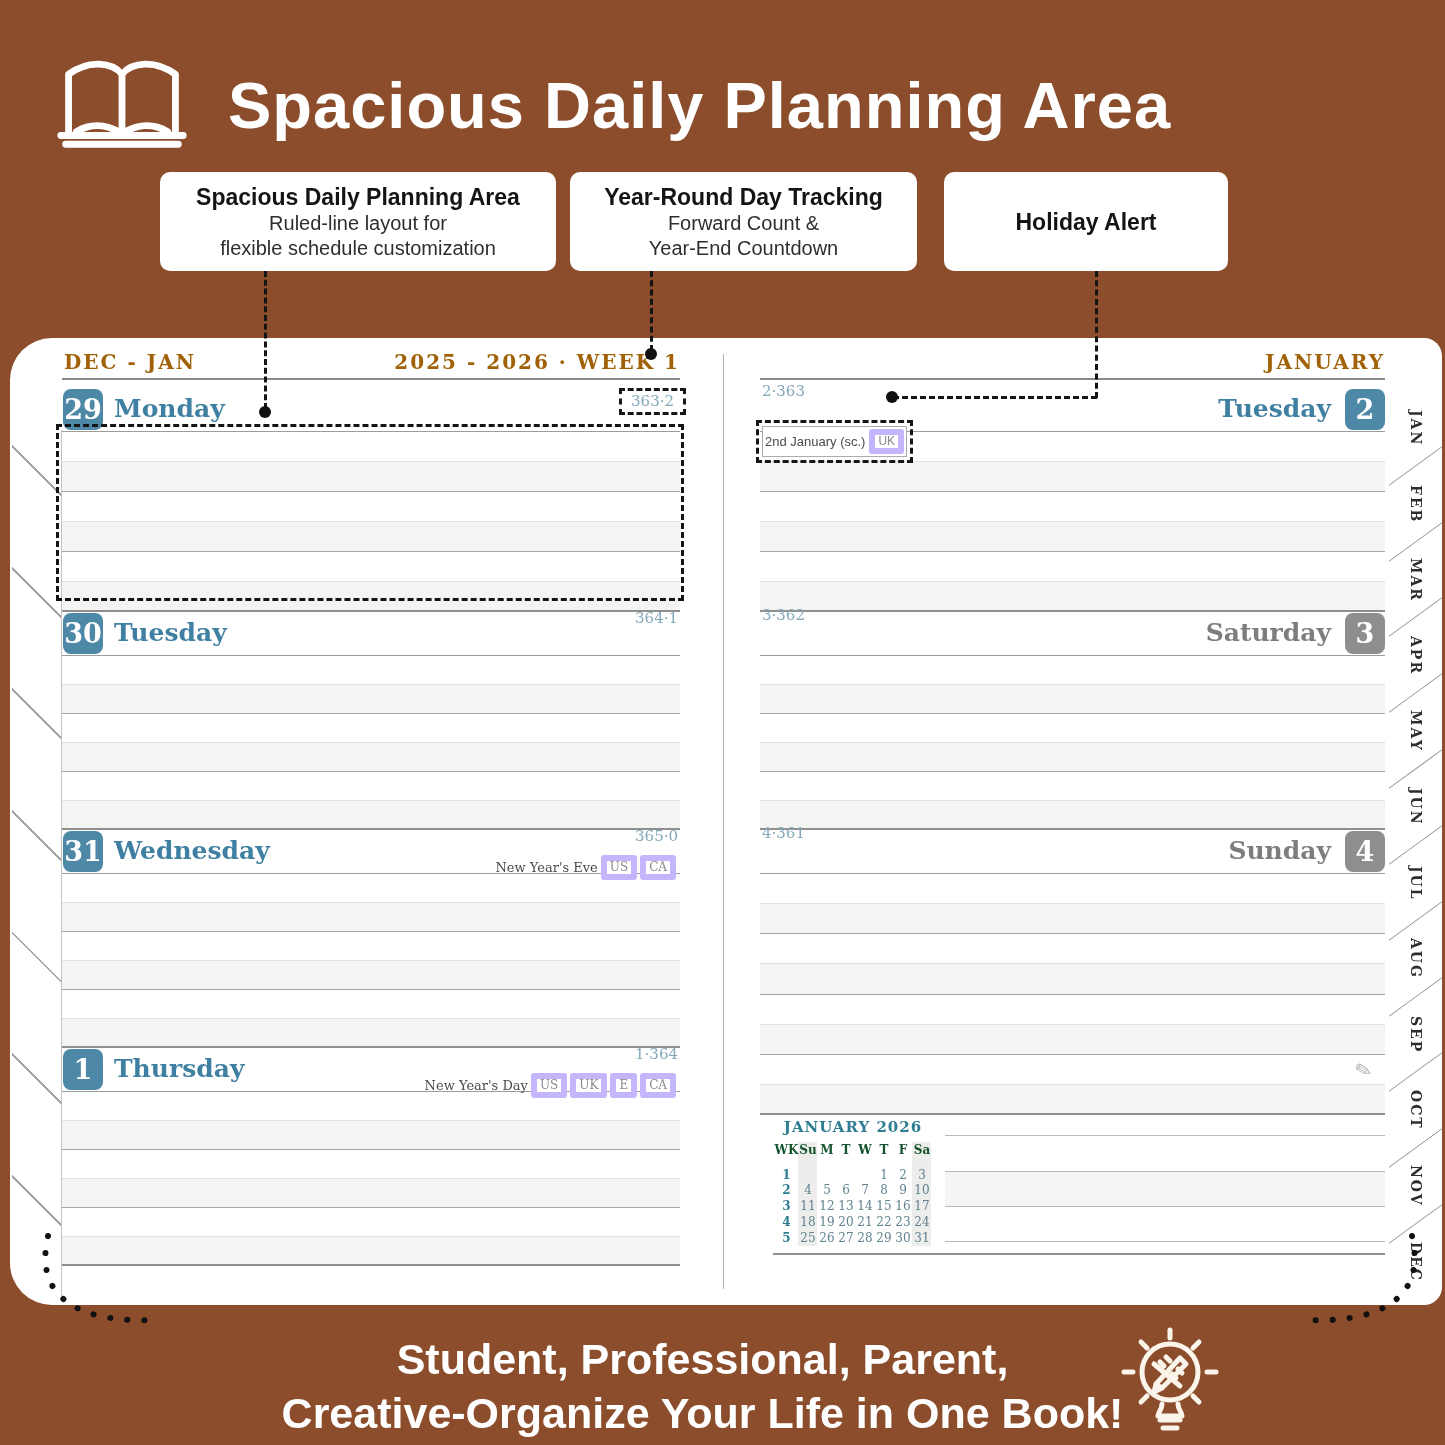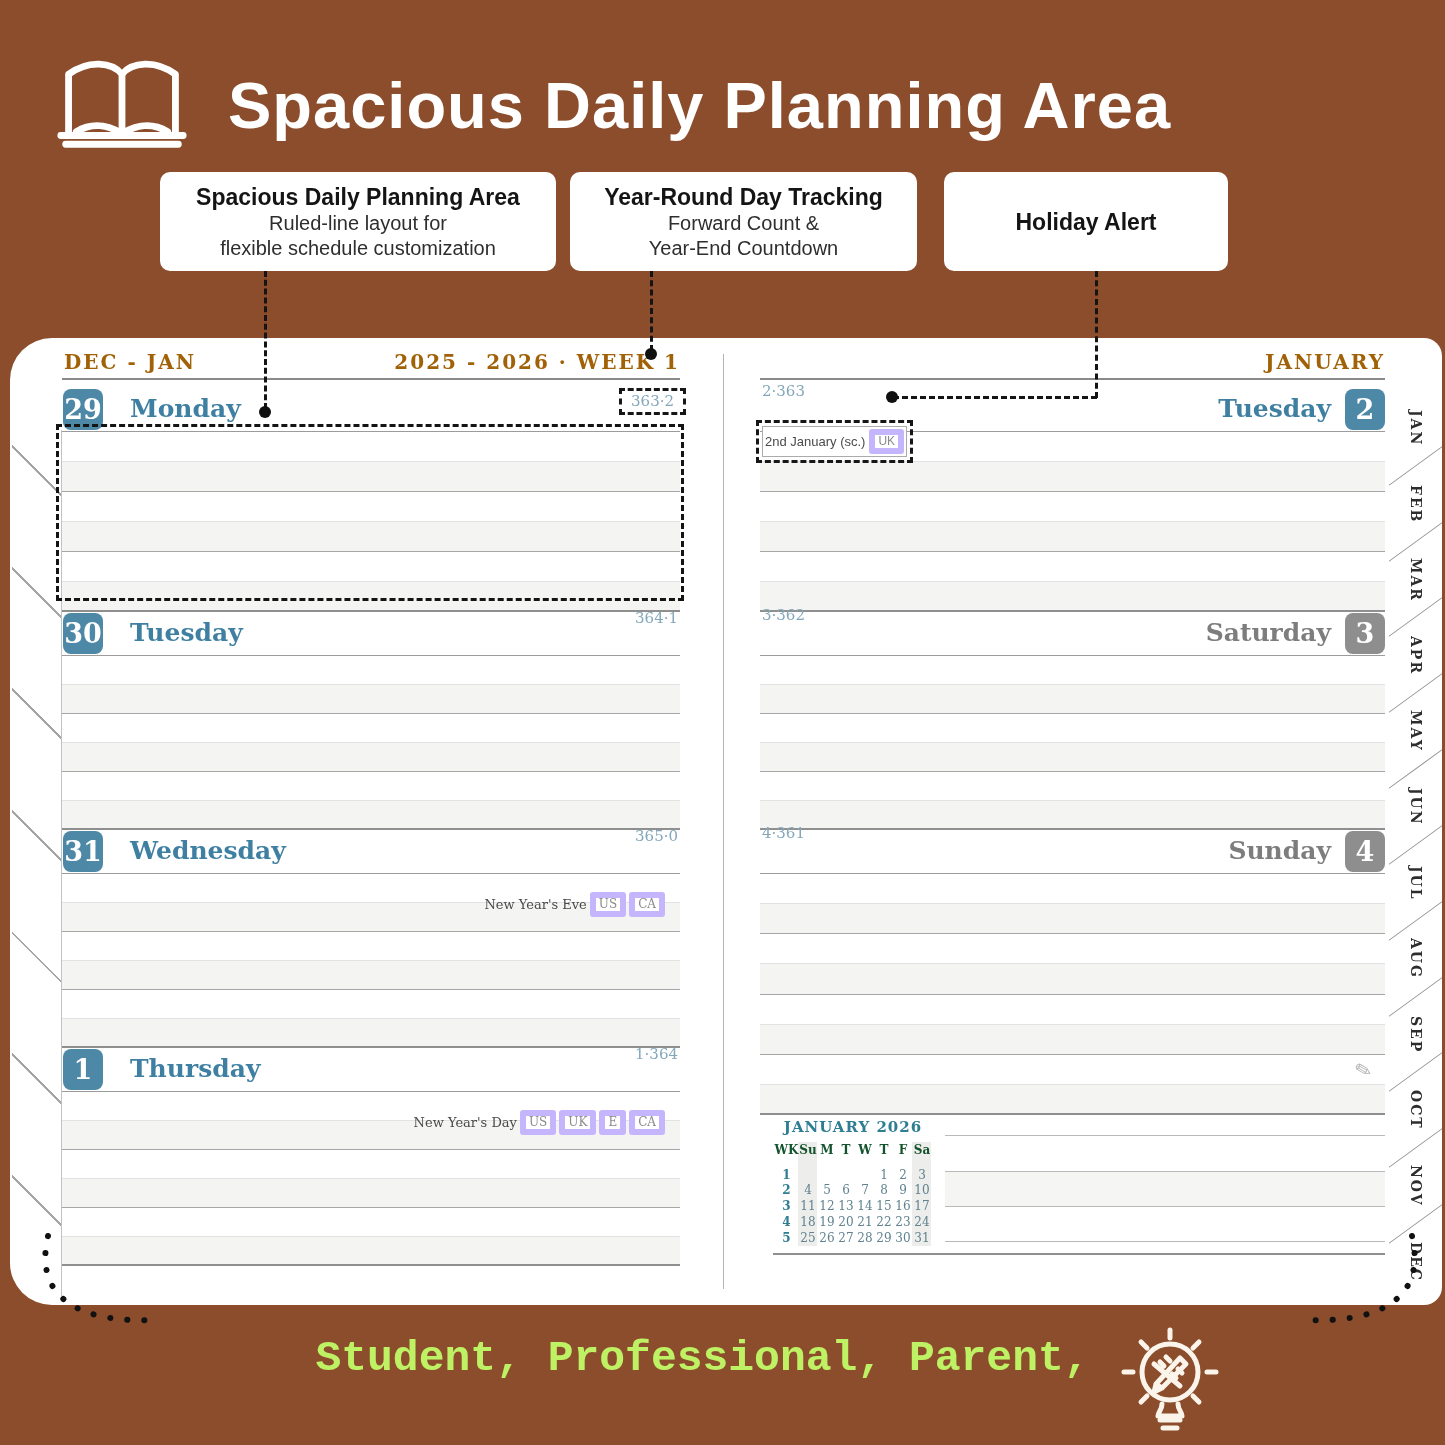--- a/index.html
+++ b/index.html
@@ -52,30 +52,30 @@
     font-family:"DejaVu Serif","Liberation Serif",serif; font-size:27px; font-weight:bold;
     display:flex; align-items:center; justify-content:center; }
   .teal .date-chip { background:#4d89a7; }
   .gray .date-chip { background:#8e8e8e; }
   .day-head.left  .date-chip { left:1px; }
   .day-head.right .date-chip { right:0; }
   .day-name { position:absolute; top:6px; font-family:"DejaVu Serif","Liberation Serif",serif;
     font-size:25px; font-weight:bold; }
   .teal .day-name { color:#3f80a2; }
   .gray .day-name { color:#7d7d7d; }
-  .day-head.left  .day-name { left:68px; }
+  .day-head.left  .day-name { left:52px; }
   .day-head.right .day-name { right:54px; }
   .count { font-family:"DejaVu Serif","Liberation Serif",serif; font-size:15px; color:#84a8ba; }
   .count.left  { position:absolute; right:2px; top:-3px; }
   .count.rightpg { position:absolute; left:2px; top:-6px; }
   .count-dash { position:absolute; right:-6px; top:0; border:3px dashed #161616;
     padding:1px 9px 2px; z-index:5; background:transparent; }
   .holiday { position:absolute; display:flex; align-items:center; gap:3px;
     font-family:"DejaVu Serif","Liberation Serif",serif; }
-  .holiday.right { right:15px; top:25px;margin-top:37px; }
+  .holiday.right { right:4px; top:25px; }
   .holiday-text { font-size:13px; color:#4a4a4a; }
   .tag { font-size:12px; color:#8a8a8a; border:6px solid #c4b5fd; border-radius:3px;
     padding:0 3px; background:#fff; line-height:13px; }
   .holiday-dash { position:absolute; left:-4px; top:32px; border:3px dashed #161616; padding:3px; z-index:5; }
   .holiday-tag { display:flex; align-items:center; gap:4px; border:1px solid #ababab;
     background:#fff; padding:2px 2px; }
 
   .rules { width:100%; }
   .rule-row { width:100%; border-bottom:1px solid #e2e2e2; background:#ffffff; }
   .rule-row.stripe { background:#f4f4f2; border-bottom:1px solid #a6a6a6; }
@@ -108,21 +108,21 @@
   .tab { flex:1; position:relative; display:flex; align-items:center; justify-content:center; }
   .tab + .tab::before { content:""; position:absolute; top:-46px; left:26px; width:1px; height:92px;
     background:#8f8f8f; transform:rotate(54deg); }
   .tab-label { writing-mode:vertical-rl; font-family:"DejaVu Serif","Liberation Serif",serif;
     font-size:14px; font-weight:bold; letter-spacing:2px; color:#2d2d2d; }
 
   .arc { position:absolute; z-index:7; }
 
   
   .footer { position:absolute; left:0; top:1332px; width:1405px; text-align:center;
-    color:#bef264; font-size:43px; font-weight:bold; line-height:54px;font-family:Liberation Mono, monospace; }
+    color:#ffffff; font-size:43px; font-weight:bold; line-height:54px; }
   .bulb { position:absolute; left:1118px; top:1324px; z-index:2; }
 </style>
 </head>
 <body>
 
 <div class="stage">
 
   <div class="hdr-icon">
     <svg width="148" height="102" viewBox="0 0 150 105" fill="none" stroke="#ffffff" stroke-width="7" stroke-linecap="round" stroke-linejoin="round">
       <path d="M20 88 V25 C40 10 65 12 75 25 C85 12 110 10 130 25 V88"></path>
@@ -421,20 +421,21 @@
     </svg>
   </div>
   <div class="arc" style="left:1282px; top:1232px;">
     <svg width="160" height="110" fill="none" stroke="#111111" stroke-width="6" stroke-linecap="round">
       <path d="M130 4 C142 55, 115 92, 20 88" stroke-dasharray="0.1 17"></path>
     </svg>
   </div>
 
   <div class="footer">
     <div>Student, Professional, Parent,</div>
+    <div>Creative-Organize Your Life in One Book!</div>
   </div>
   <div class="bulb">
     <svg width="104" height="118" viewBox="0 0 104 118" fill="none" stroke="#fbf4ea" stroke-width="5" stroke-linecap="round" stroke-linejoin="round">
       <circle cx="52" cy="48" r="28"></circle>
       <path d="M52 6 V14 M81 18 L75 24 M98 48 H89 M81 78 L75 72 M23 18 L29 24 M6 48 H15 M23 78 L29 72"></path>
       <path d="M44 80 C44 86 40 88 40 92 H64 C64 88 60 86 60 80"></path>
       <path d="M42 96 H62 M45 104 H59"></path>
       <path d="M38 60 L62 34 L68 40 L44 64 Z M38 60 L36 68 L44 64"></path>
       <path d="M36 40 L62 62 M42 38 L46 42 M48 33 L52 37 M54 50 L58 54 M60 45 L64 49"></path>
     </svg>

